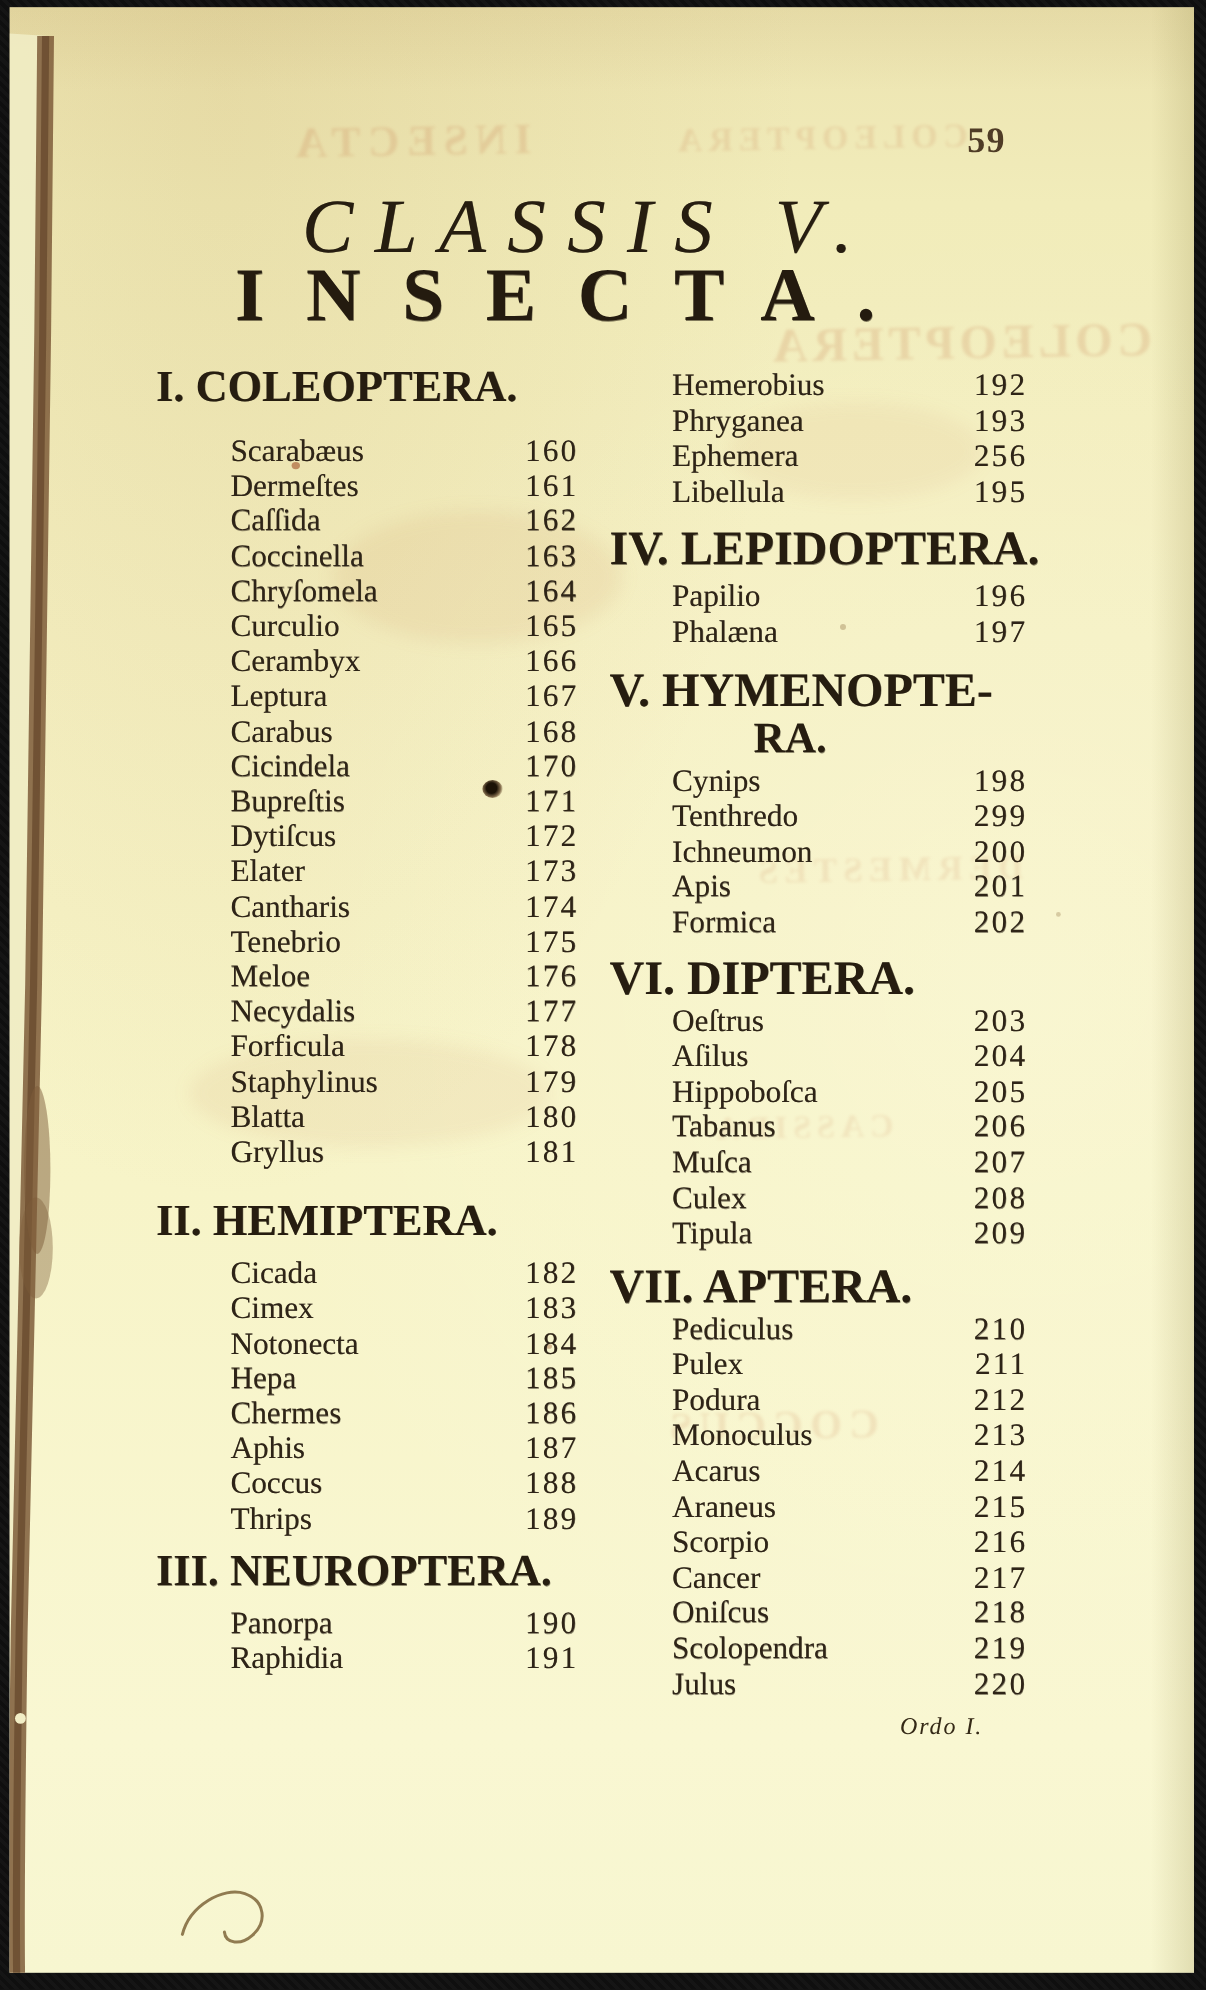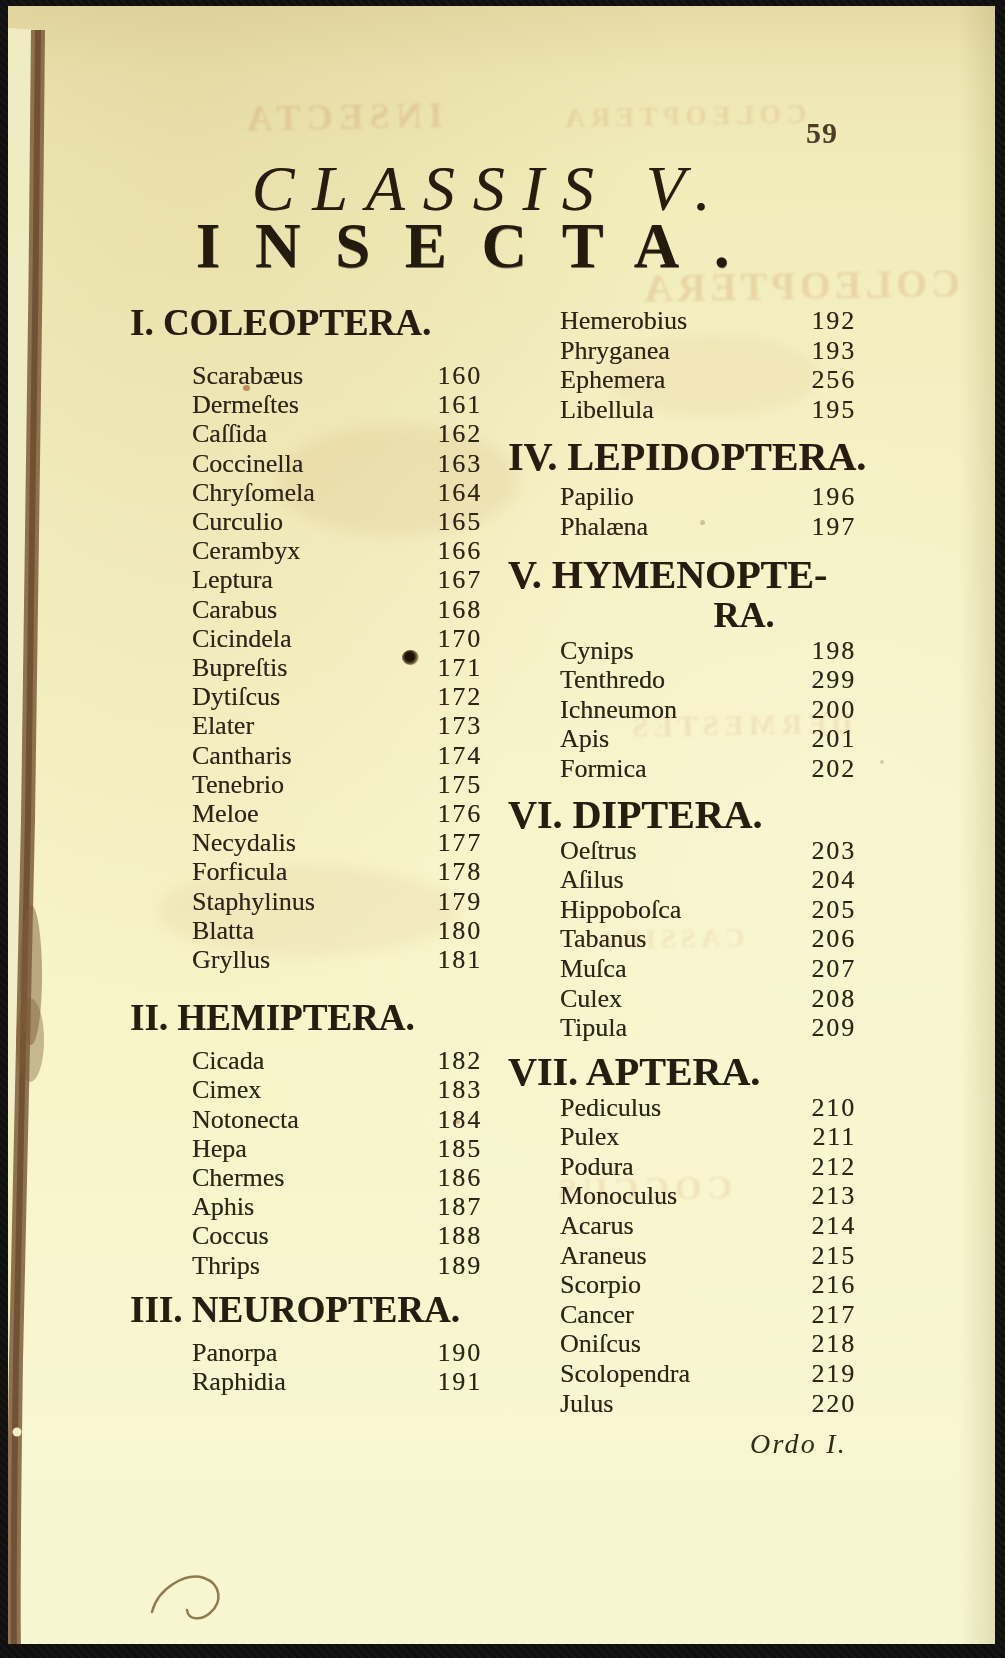--- a/index.html
+++ b/index.html
@@ -10,56 +10,56 @@
     background:
       radial-gradient(ellipse at 18% 4%, rgba(186,152,82,.16), transparent 42%),
       radial-gradient(ellipse at 85% 50%, rgba(255,255,240,.25), transparent 55%),
       linear-gradient(180deg,#ece3b0 0%,#f1ecba 10%,#f5f0c2 32%,#f7f4c8 60%,#f9f7d2 88%,#f7f6d0 100%);}
   .paper::after{content:"";position:absolute;right:0;top:0;width:36px;height:100%;
     background:linear-gradient(90deg,transparent,rgba(168,158,98,.28));}
   .paper::before{content:"";position:absolute;left:0;top:0;width:100%;height:70px;
     background:linear-gradient(180deg,rgba(170,140,75,.10),transparent);}
   .edge{position:absolute;left:-8px;top:-6px;pointer-events:none;}
   .ink{color:#2e2417;text-shadow:0.25px 0.35px 0.35px rgba(46,36,23,.5);}
-  .pagenum{position:absolute;left:798px;top:110px;font-size:30px;font-weight:700;
+  .pagenum{position:absolute;left:798px;top:95px;font-size:30px;font-weight:700;
     color:#4f3c26;letter-spacing:1px;filter:blur(.2px);}
   .classis{position:absolute;left:172px;top:146px;width:620px;text-align:center;
     font-style:italic;font-size:64px;letter-spacing:.28em;color:#261d10;
     text-shadow:0.3px 0.4px 0.4px rgba(38,29,16,.5);white-space:nowrap;}
   .title{position:absolute;left:102px;top:204px;width:740px;text-align:center;
     font-weight:700;font-size:63px;letter-spacing:.55em;color:#241b0f;
     text-shadow:0.4px 0.5px 0.5px rgba(36,27,15,.55);white-space:nowrap;font-family:Liberation Serif, serif;}
   .col{position:absolute;}
   .col-left{left:122px;top:294px;width:356px;}
   .col-right{left:500px;top:300px;width:352px;}
   .sec-h{font-size:37px;font-weight:700;line-height:45px;margin:0;color:#261d10;
     white-space:nowrap;text-shadow:0.35px 0.45px 0.4px rgba(38,29,16,.5);}
   .col-right .sec-h{font-size:40px;line-height:42px;}
   .sec-h2{font-size:36px;font-weight:700;line-height:38px;margin:0;color:#261d10;
-    text-indent:120px;text-shadow:0.35px 0.45px 0.4px rgba(38,29,16,.5);text-align:center;}
+    text-indent:120px;text-shadow:0.35px 0.45px 0.4px rgba(38,29,16,.5);}
   .rows{margin:0;}
   .col-left .rows{margin-top:16px;}
   .col-right .rows{margin-top:0;}
   .row{display:flex;justify-content:space-between;align-items:baseline;
     line-height:29.2px;font-size:26px;}
   .col-right .row{line-height:29.6px;gap:16px;}
   .genus{padding-left:62px;}
   .col-right .genus{padding-left:52px;}
   .num{letter-spacing:.07em;padding-right:4px;}
   .sec-hemiptera .sec-h{line-height:40px;margin-top:24px;}
   .sec-hemiptera .rows{margin-top:8px;}
   .sec-neuroptera .sec-h{line-height:40px;margin-top:10px;}
   .sec-neuroptera .rows{margin-top:8px;}
   .sec-lepidoptera .sec-h{margin-top:12px;}
   .sec-lepidoptera .rows{margin-top:4px;}
   .sec-hymenoptera .sec-h{margin-top:12px;}
   .sec-hymenoptera .rows{margin-top:2px;}
   .sec-diptera .sec-h{margin-top:10px;}
   .sec-aptera .sec-h{margin-top:8px;}
-  .catchword{position:absolute;left:742px;top:1422px;font-style:italic;font-size:28px;
+  .catchword{position:absolute;left:742px;top:1422px;font-style:italic;font-size:20px;
     color:#342916;letter-spacing:.08em;}
   .ghost{position:absolute;font-weight:700;color:#c4764a;transform:scaleX(-1) rotate(1deg);
     filter:blur(1.3px);letter-spacing:.18em;white-space:nowrap;}
   .g0{left:232px;top:90px;font-size:36px;opacity:.20;}
   .g1{left:552px;top:94px;font-size:28px;opacity:.16;}
   .g2{left:632px;top:256px;font-size:40px;opacity:.20;letter-spacing:.10em;}
   .g3{left:544px;top:1164px;font-size:34px;opacity:.15;}
   .g4{left:619px;top:703px;font-size:29px;opacity:.13;}
   .g5{left:584px;top:918px;font-size:27px;opacity:.12;}
   .blob{position:absolute;border-radius:50%;filter:blur(7px);pointer-events:none;}

